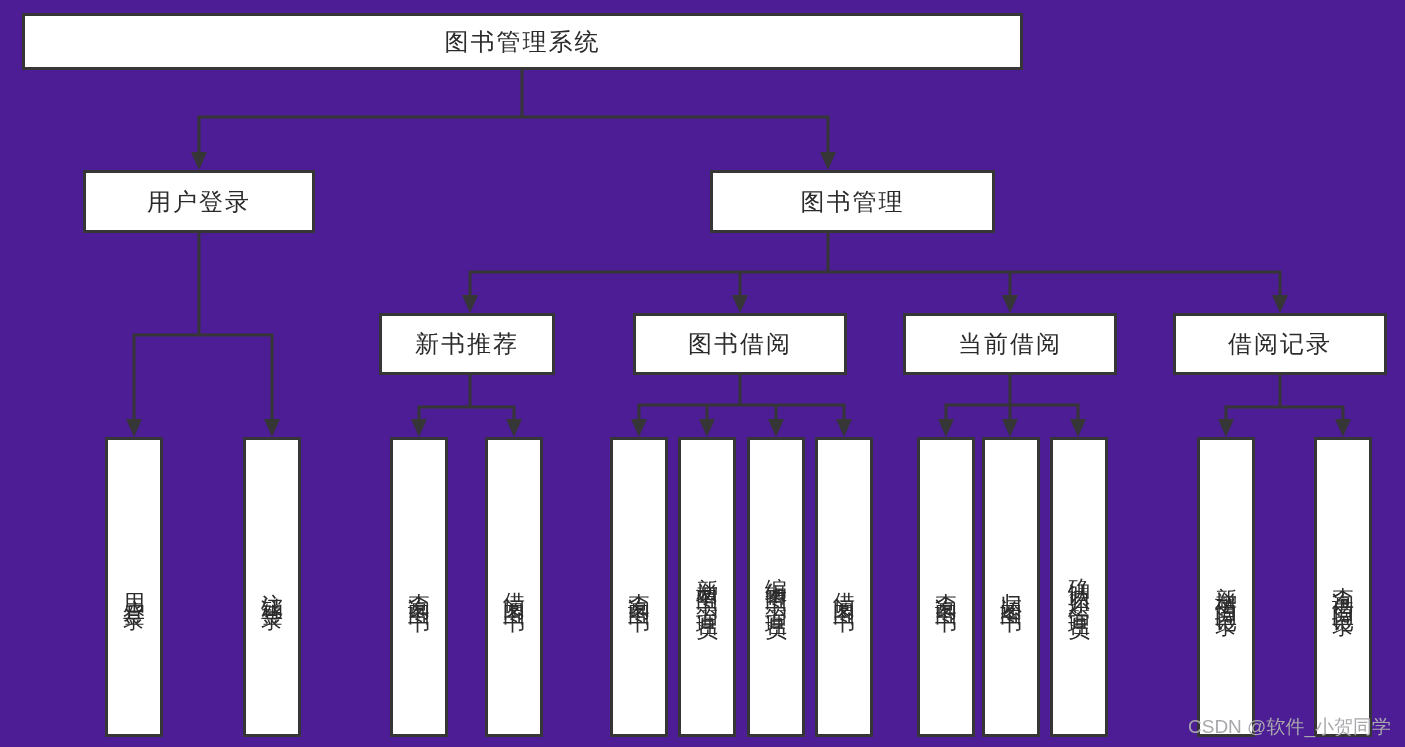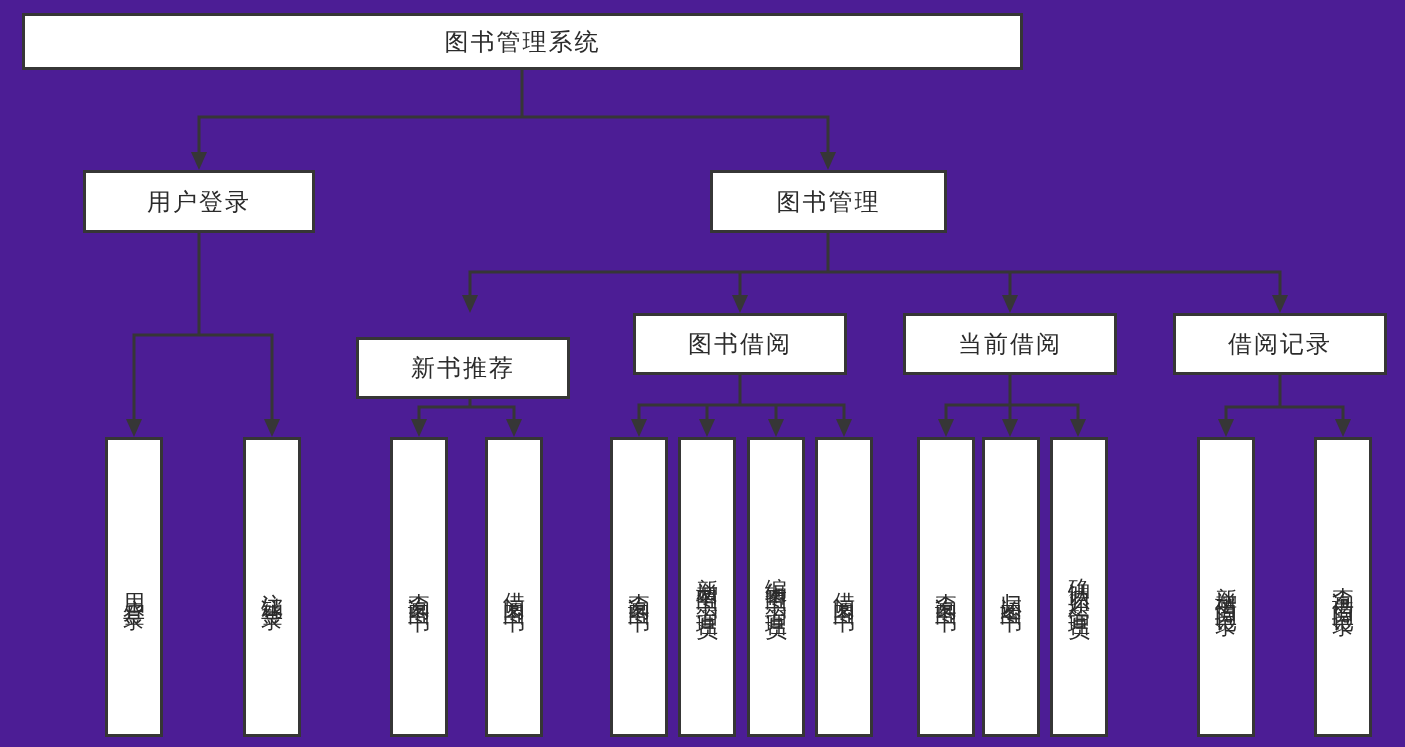--- a/index.html
+++ b/index.html
@@ -99,23 +99,23 @@
       <polygon points="1002,419 1018,419 1010,437"></polygon>
       <polygon points="1070,419 1086,419 1078,437"></polygon>
       <polygon points="1218,419 1234,419 1226,437"></polygon>
       <polygon points="1335,419 1351,419 1343,437"></polygon>
     </g>
   </svg>
 
   <div class="node h-node" style="left:22px; top:13px; width:1001px; height:57px;">图书管理系统</div>
 
   <div class="node h-node" style="left:83px; top:170px; width:232px; height:63px;">用户登录</div>
-  <div class="node h-node" style="left:710px; top:170px; width:237px; height:63px;">图书管理</div>
+  <div class="node h-node" style="left:710px; top:170px; width:285px; height:63px;">图书管理</div>
 
-  <div class="node h-node" style="left:356px; top:313px; width:214px; height:62px;margin-top:24px;">新书推荐</div>
+  <div class="node h-node" style="left:379px; top:313px; width:176px; height:62px;">新书推荐</div>
   <div class="node h-node" style="left:903px; top:313px; width:214px; height:62px;">当前借阅</div>
   <div class="node h-node" style="left:633px; top:313px; width:214px; height:62px;">图书借阅</div>
   <div class="node h-node" style="left:1173px; top:313px; width:214px; height:62px;">借阅记录</div>
 
   <div class="node v-node" style="left:105px; top:437px; width:58px; height:300px;">用户登录</div>
   <div class="node v-node" style="left:243px; top:437px; width:58px; height:300px;">注销登录</div>
 
   <div class="node v-node" style="left:390px; top:437px; width:58px; height:300px;">查询图书</div>
   <div class="node v-node" style="left:485px; top:437px; width:58px; height:300px;">借阅图书</div>
 
@@ -124,14 +124,15 @@
   <div class="node v-node" style="left:747px; top:437px; width:58px; height:300px;">编辑图书（管理员）</div>
   <div class="node v-node" style="left:815px; top:437px; width:58px; height:300px;">借阅图书</div>
 
   <div class="node v-node" style="left:917px; top:437px; width:58px; height:300px;">查询图书</div>
   <div class="node v-node" style="left:982px; top:437px; width:58px; height:300px;">归还图书</div>
   <div class="node v-node" style="left:1050px; top:437px; width:58px; height:300px;">确认归还（管理员）</div>
 
   <div class="node v-node" style="left:1197px; top:437px; width:58px; height:300px;">新增借阅记录</div>
   <div class="node v-node" style="left:1314px; top:437px; width:58px; height:300px;">查询借阅记录</div>
 
+  <div class="watermark">CSDN @软件_小贺同学</div>
 
 </div>
 
 </body></html>

